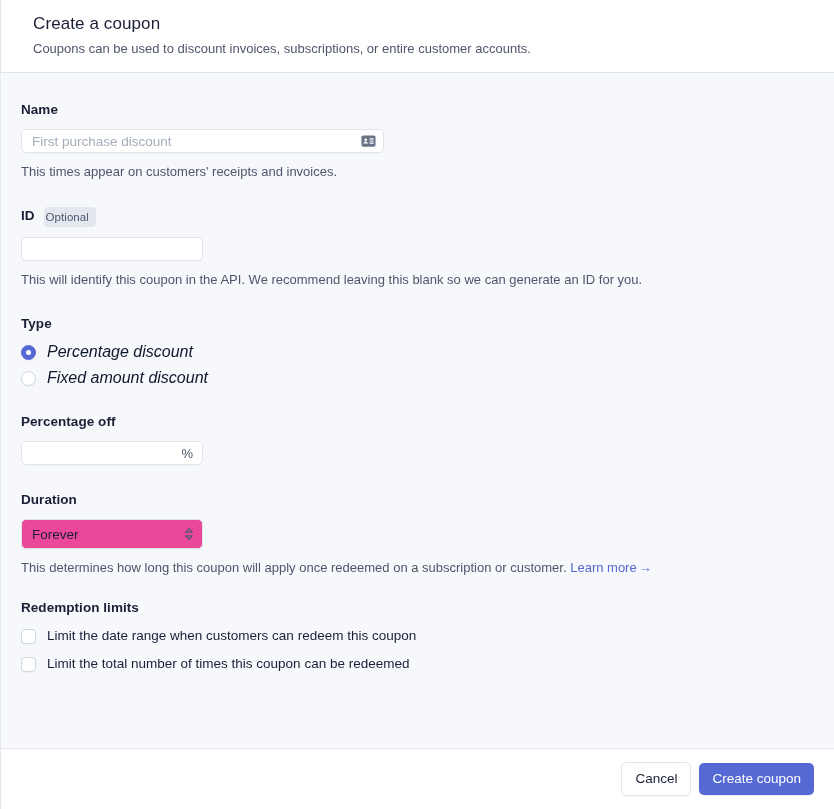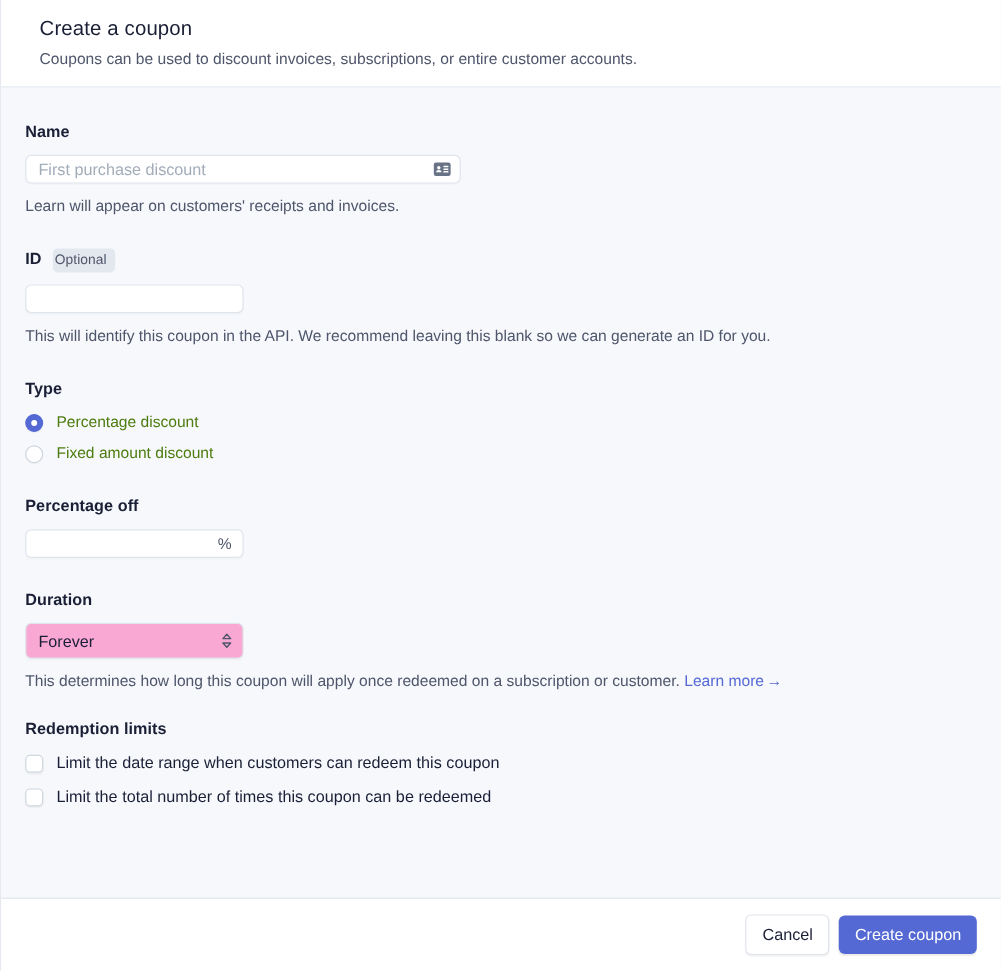--- a/index.html
+++ b/index.html
@@ -167,23 +167,24 @@
   .radio.checked::after {
     content: "";
     position: absolute;
     left: 50%; top: 50%;
     width: 5px; height: 5px;
     margin: -2.5px 0 0 -2.5px;
     border-radius: 50%;
     background: #ffffff;
   }
   .radio-label {
-    font-size: 13px;
-    color: #4d7c0f;
+    font-size: 16px;
+    color: #0f172a;
     line-height: 18px;
+    font-style: italic;
   }
 
   
   .check-row {
     display: flex;
     align-items: center;
     margin-bottom: 10px;
     cursor: pointer;
   }
   .check-row:last-child { margin-bottom: 0; }
@@ -199,21 +200,21 @@
   .check-label {
     font-size: 13.5px;
     color: #1a1f36;
     line-height: 18px;
   }
 
   
   .select-wrap { position: relative; display: inline-block; }
   .select-box {
     height: 30px;
-    background: #f9a8d4;
+    background: #ec4899;
     border: 1px solid #e0e4eb;
     border-radius: 5px;
     box-shadow: 0 1px 1px rgba(0,0,0,0.02);
     font-size: 13.5px;
     color: #1a1f36;
     padding: 0 30px 0 10px;
     display: flex;
     align-items: center;
     cursor: pointer;
   }
@@ -281,21 +282,21 @@
           <svg width="15" height="15" viewBox="0 0 16 16" aria-hidden="true">
             <rect x="0.5" y="2" width="15" height="12" rx="2" fill="#697386"></rect>
             <circle cx="5" cy="6.7" r="1.5" fill="#ffffff"></circle>
             <path d="M2.6 10.6c0-1.2 1.1-1.9 2.4-1.9s2.4 0.7 2.4 1.9z" fill="#ffffff"></path>
             <rect x="9" y="5" width="4.6" height="1.3" rx="0.6" fill="#ffffff"></rect>
             <rect x="9" y="7.35" width="4.6" height="1.3" rx="0.6" fill="#ffffff"></rect>
             <rect x="9" y="9.7" width="4.6" height="1.3" rx="0.6" fill="#ffffff"></rect>
           </svg>
         </span>
       </div>
-      <div class="helper-text">Learn will appear on customers' receipts and invoices.</div>
+      <div class="helper-text">This times appear on customers' receipts and invoices.</div>
     </div>
 
     <div class="field-group">
       <div class="field-label">
         <span>ID</span>
         <span class="badge-optional">Optional</span>
       </div>
       <div class="input-wrap w-id">
         <input class="text-input" type="text" style="padding-right: 10px;" value="" placeholder="">
       </div>

